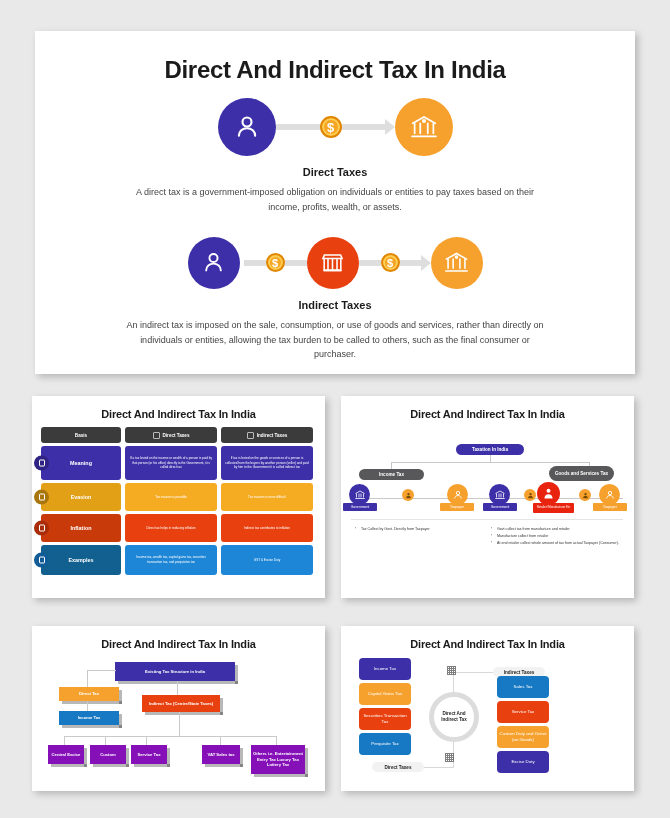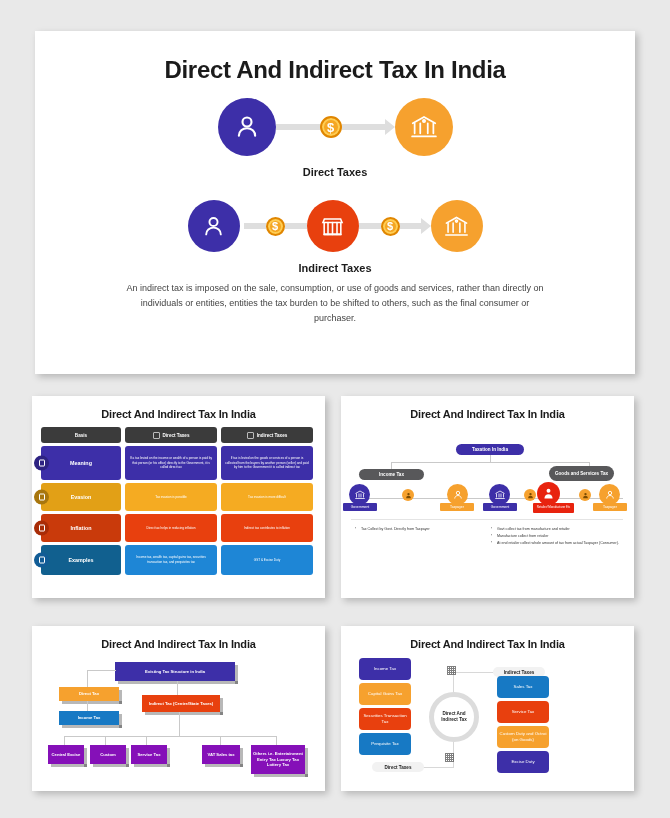--- a/index.html
+++ b/index.html
@@ -104,20 +104,21 @@
     <div class="circle c-bank" style="width:58px;height:58px;margin-left:9px;">
       <svg width="30" height="30" viewBox="0 0 24 24" fill="none" stroke="#fff" stroke-width="1.4" stroke-linecap="round">
         <path d="M3 9l9-5 9 5"></path>
           <path d="M4.5 9v8M9 9v8M15 9v8M19.5 9v8"></path>
           <path d="M2.5 19.5h19"></path>
           <circle cx="12" cy="7.2" r="0.9"></circle>
       </svg>
     </div>
   </div>
   <div class="sec-label">Direct Taxes</div>
+  <div class="sec-desc" style="padding:0 85px;">A direct tax is a government-imposed obligation on individuals or entities to pay taxes based on their income, profits, wealth, or assets.</div>
 
   <div class="flow-row" style="margin-top:22px;">
     <div class="circle c-person" style="width:52px;height:52px;">
       <svg width="27" height="27" viewBox="0 0 24 24" fill="none" stroke="#fff" stroke-width="1.7" stroke-linecap="round">
         <circle cx="12" cy="8" r="3.6"></circle>
           <path d="M5.5 19c0-3.6 2.9-6 6.5-6s6.5 2.4 6.5 6"></path>
       </svg>
     </div>
     <div class="arrow" style="width:22px;margin-left:4px;"></div>
     <div class="coin" style="width:19px;height:19px;font-size:11px;">$</div>
@@ -136,21 +137,21 @@
     <div class="circle c-bank" style="width:52px;height:52px;margin-left:9px;">
       <svg width="27" height="27" viewBox="0 0 24 24" fill="none" stroke="#fff" stroke-width="1.4" stroke-linecap="round">
         <path d="M3 9l9-5 9 5"></path>
           <path d="M4.5 9v8M9 9v8M15 9v8M19.5 9v8"></path>
           <path d="M2.5 19.5h19"></path>
           <circle cx="12" cy="7.2" r="0.9"></circle>
       </svg>
     </div>
   </div>
   <div class="sec-label">Indirect Taxes</div>
-  <div class="sec-desc" style="padding:0 85px;">An indirect tax is imposed on the sale, consumption, or use of goods and services, rather than directly on individuals or entities, entities the tax burden to be shifted to others, such as the final consumer or purchaser.</div>
+  <div class="sec-desc" style="padding:0 85px;">An indirect tax is imposed on the sale, consumption, or use of goods and services, rather than directly on individuals or entities, allowing the tax burden to be called to others, such as the final consumer or purchaser.</div>
 </div>
 
 <div class="slide" id="slide-table">
   <div class="th-title">Direct And Indirect Tax In India</div>
   <div class="tbl">
     <div class="tbl-row">
       <div class="tbl-hd hd-basis">Basis</div>
       <div class="tbl-hd hd-col">
         <span class="mini-ico"></span>
         <span>Direct Taxes</span>

